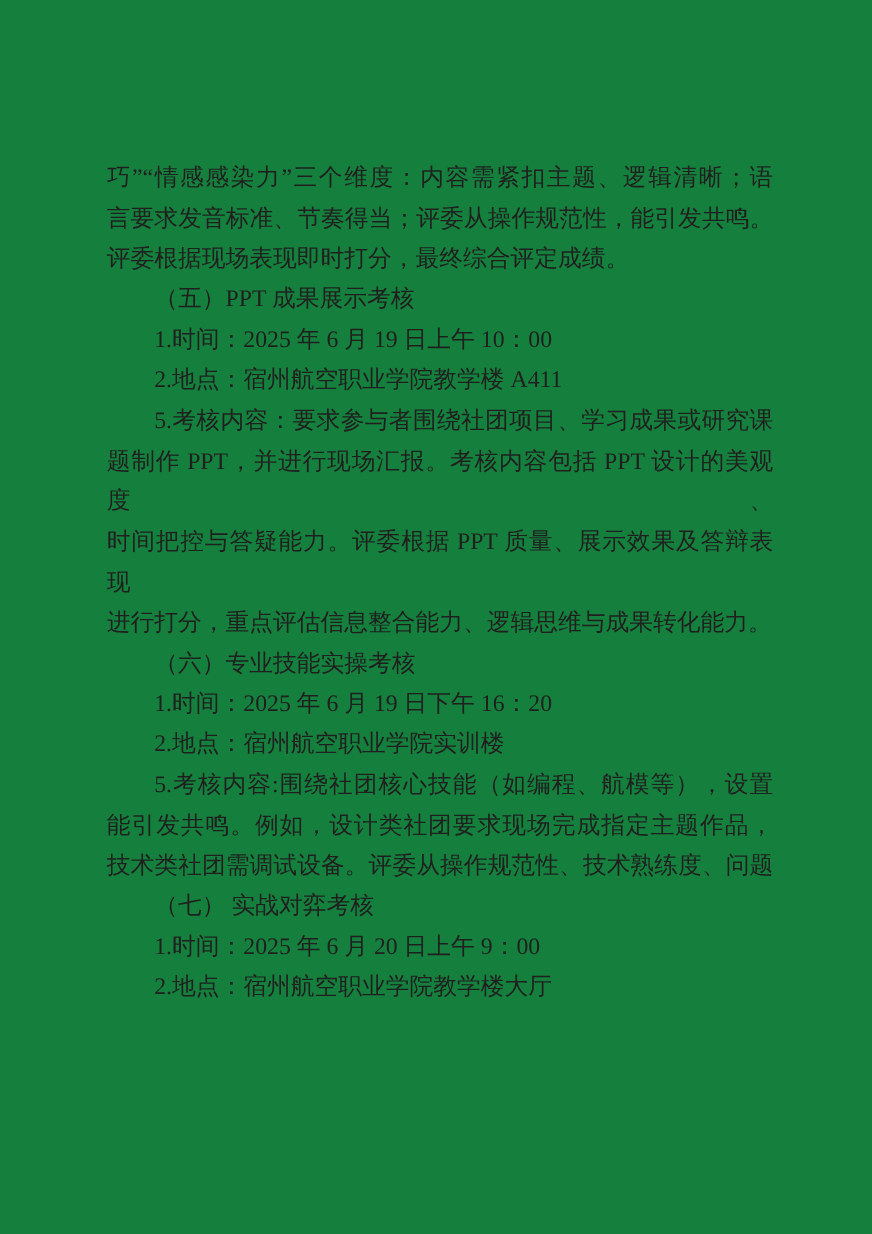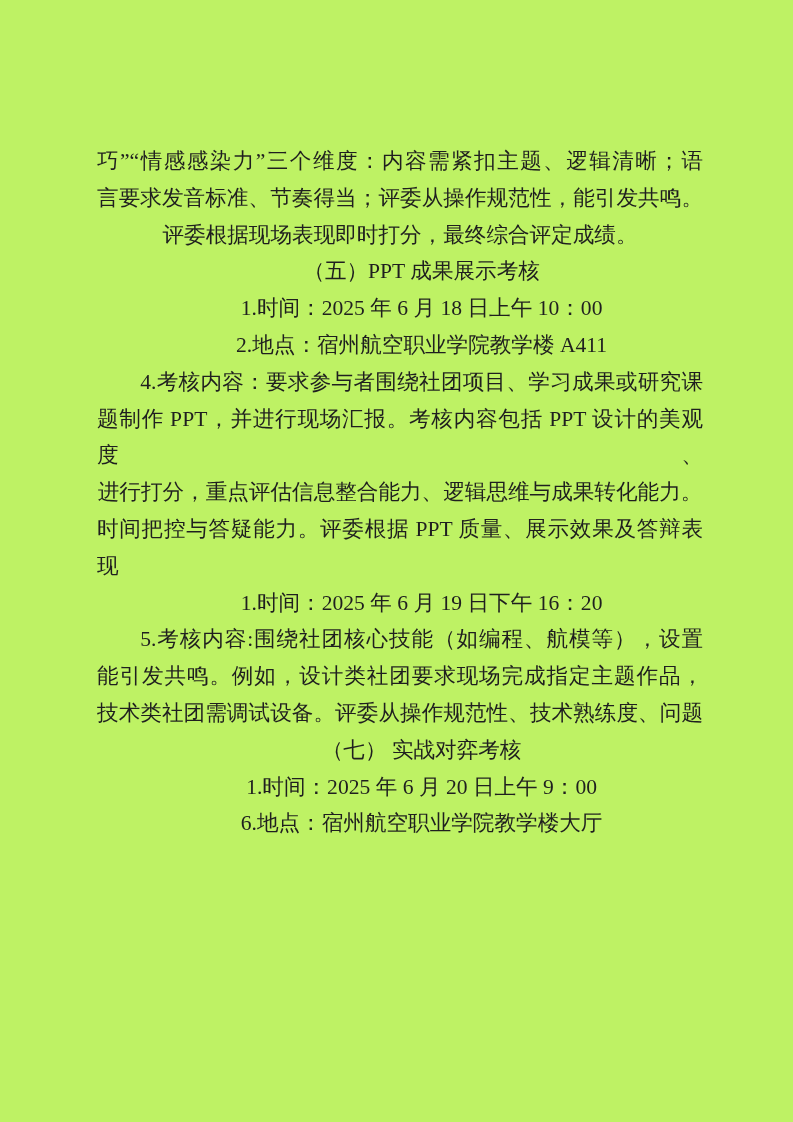--- a/index.html
+++ b/index.html
@@ -4,39 +4,39 @@
 <style>
   html, body {
     margin: 0;
     padding: 0;
     background: #ffffff;
   }
   .page {
     position: relative;
     width: 793px;
     height: 1122px;
-    background: #bef264;
+    background: #15803d;
     overflow: hidden;
     font-family: "Liberation Serif", "DejaVu Serif", serif;
   }
   .textblock {
     position: absolute;
     left: 97px;
     top: 143px;
     width: 606px;
     font-size: 21.6px;
     line-height: 36.8px;
     color: #1f1f1f;
     letter-spacing: 0;
   }
   .para { margin: 0; padding: 0; }
   .line {
     min-height: 36.8px;
     white-space: normal;
-    text-align: center;
+    text-align: left;
   }
   
   .fill {
     text-align: justify;
     text-align-last: justify;
     text-justify: inter-character;
   }
   
   .ind { padding-left: 2em; }
 </style>
@@ -50,52 +50,58 @@
       <div class="line fill">巧”“情感感染力”三个维度：内容需紧扣主题、逻辑清晰；语</div>
       <div class="line fill">言要求发音标准、节奏得当；评委从操作规范性，能引发共鸣。</div>
       <div class="line">评委根据现场表现即时打分，最终综合评定成绩。</div>
     </div>
 
     <div class="para">
       <div class="line ind">（五）PPT 成果展示考核</div>
     </div>
 
     <div class="para">
-      <div class="line ind">1.时间：2025 年 6 月 18 日上午 10：00</div>
+      <div class="line ind">1.时间：2025 年 6 月 19 日上午 10：00</div>
     </div>
 
     <div class="para">
       <div class="line ind">2.地点：宿州航空职业学院教学楼 A411</div>
     </div>
 
     <div class="para">
-      <div class="line ind fill">4.考核内容：要求参与者围绕社团项目、学习成果或研究课</div>
+      <div class="line ind fill">5.考核内容：要求参与者围绕社团项目、学习成果或研究课</div>
       <div class="line fill">题制作 PPT，并进行现场汇报。考核内容包括 PPT 设计的美观度、</div>
+      <div class="line fill">时间把控与答疑能力。评委根据 PPT 质量、展示效果及答辩表现</div>
       <div class="line">进行打分，重点评估信息整合能力、逻辑思维与成果转化能力。</div>
-      <div class="line fill">时间把控与答疑能力。评委根据 PPT 质量、展示效果及答辩表现</div>
     </div>
 
+    <div class="para">
+      <div class="line ind">（六）专业技能实操考核</div>
+    </div>
 
     <div class="para">
       <div class="line ind">1.时间：2025 年 6 月 19 日下午 16：20</div>
     </div>
 
+    <div class="para">
+      <div class="line ind">2.地点：宿州航空职业学院实训楼</div>
+    </div>
 
     <div class="para">
       <div class="line ind fill">5.考核内容:围绕社团核心技能（如编程、航模等），设置</div>
       <div class="line fill">能引发共鸣。例如，设计类社团要求现场完成指定主题作品，</div>
       <div class="line fill">技术类社团需调试设备。评委从操作规范性、技术熟练度、问题</div>
     </div>
 
     <div class="para">
       <div class="line ind">（七） 实战对弈考核</div>
     </div>
 
     <div class="para">
       <div class="line ind">1.时间：2025 年 6 月 20 日上午 9：00</div>
     </div>
 
     <div class="para">
-      <div class="line ind">6.地点：宿州航空职业学院教学楼大厅</div>
+      <div class="line ind">2.地点：宿州航空职业学院教学楼大厅</div>
     </div>
 
   </div>
 </div>
 
 </body></html>

